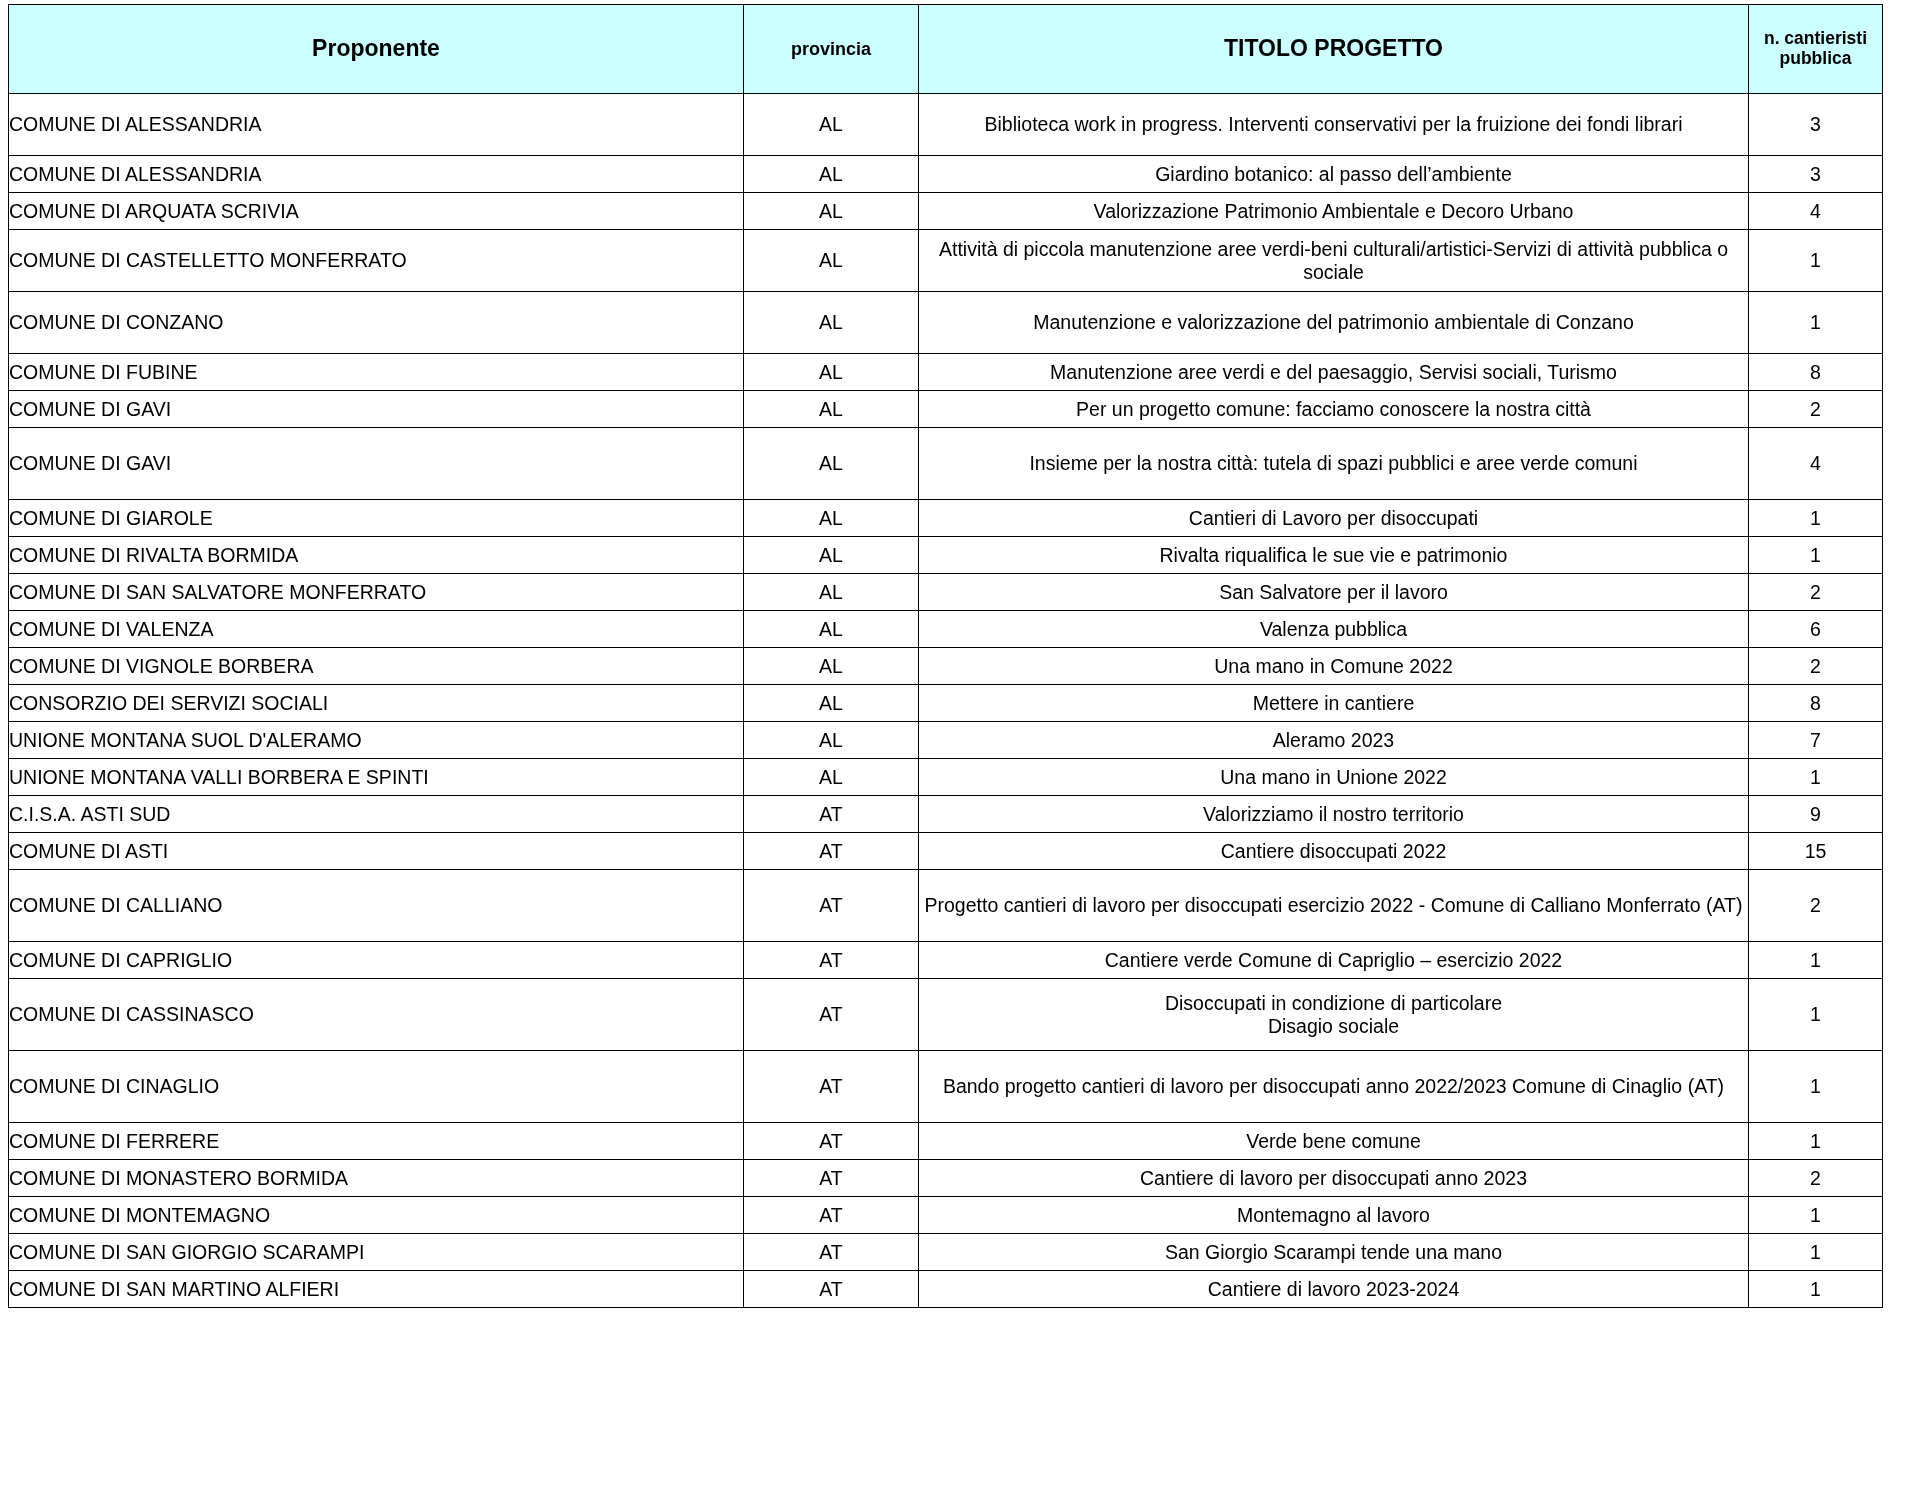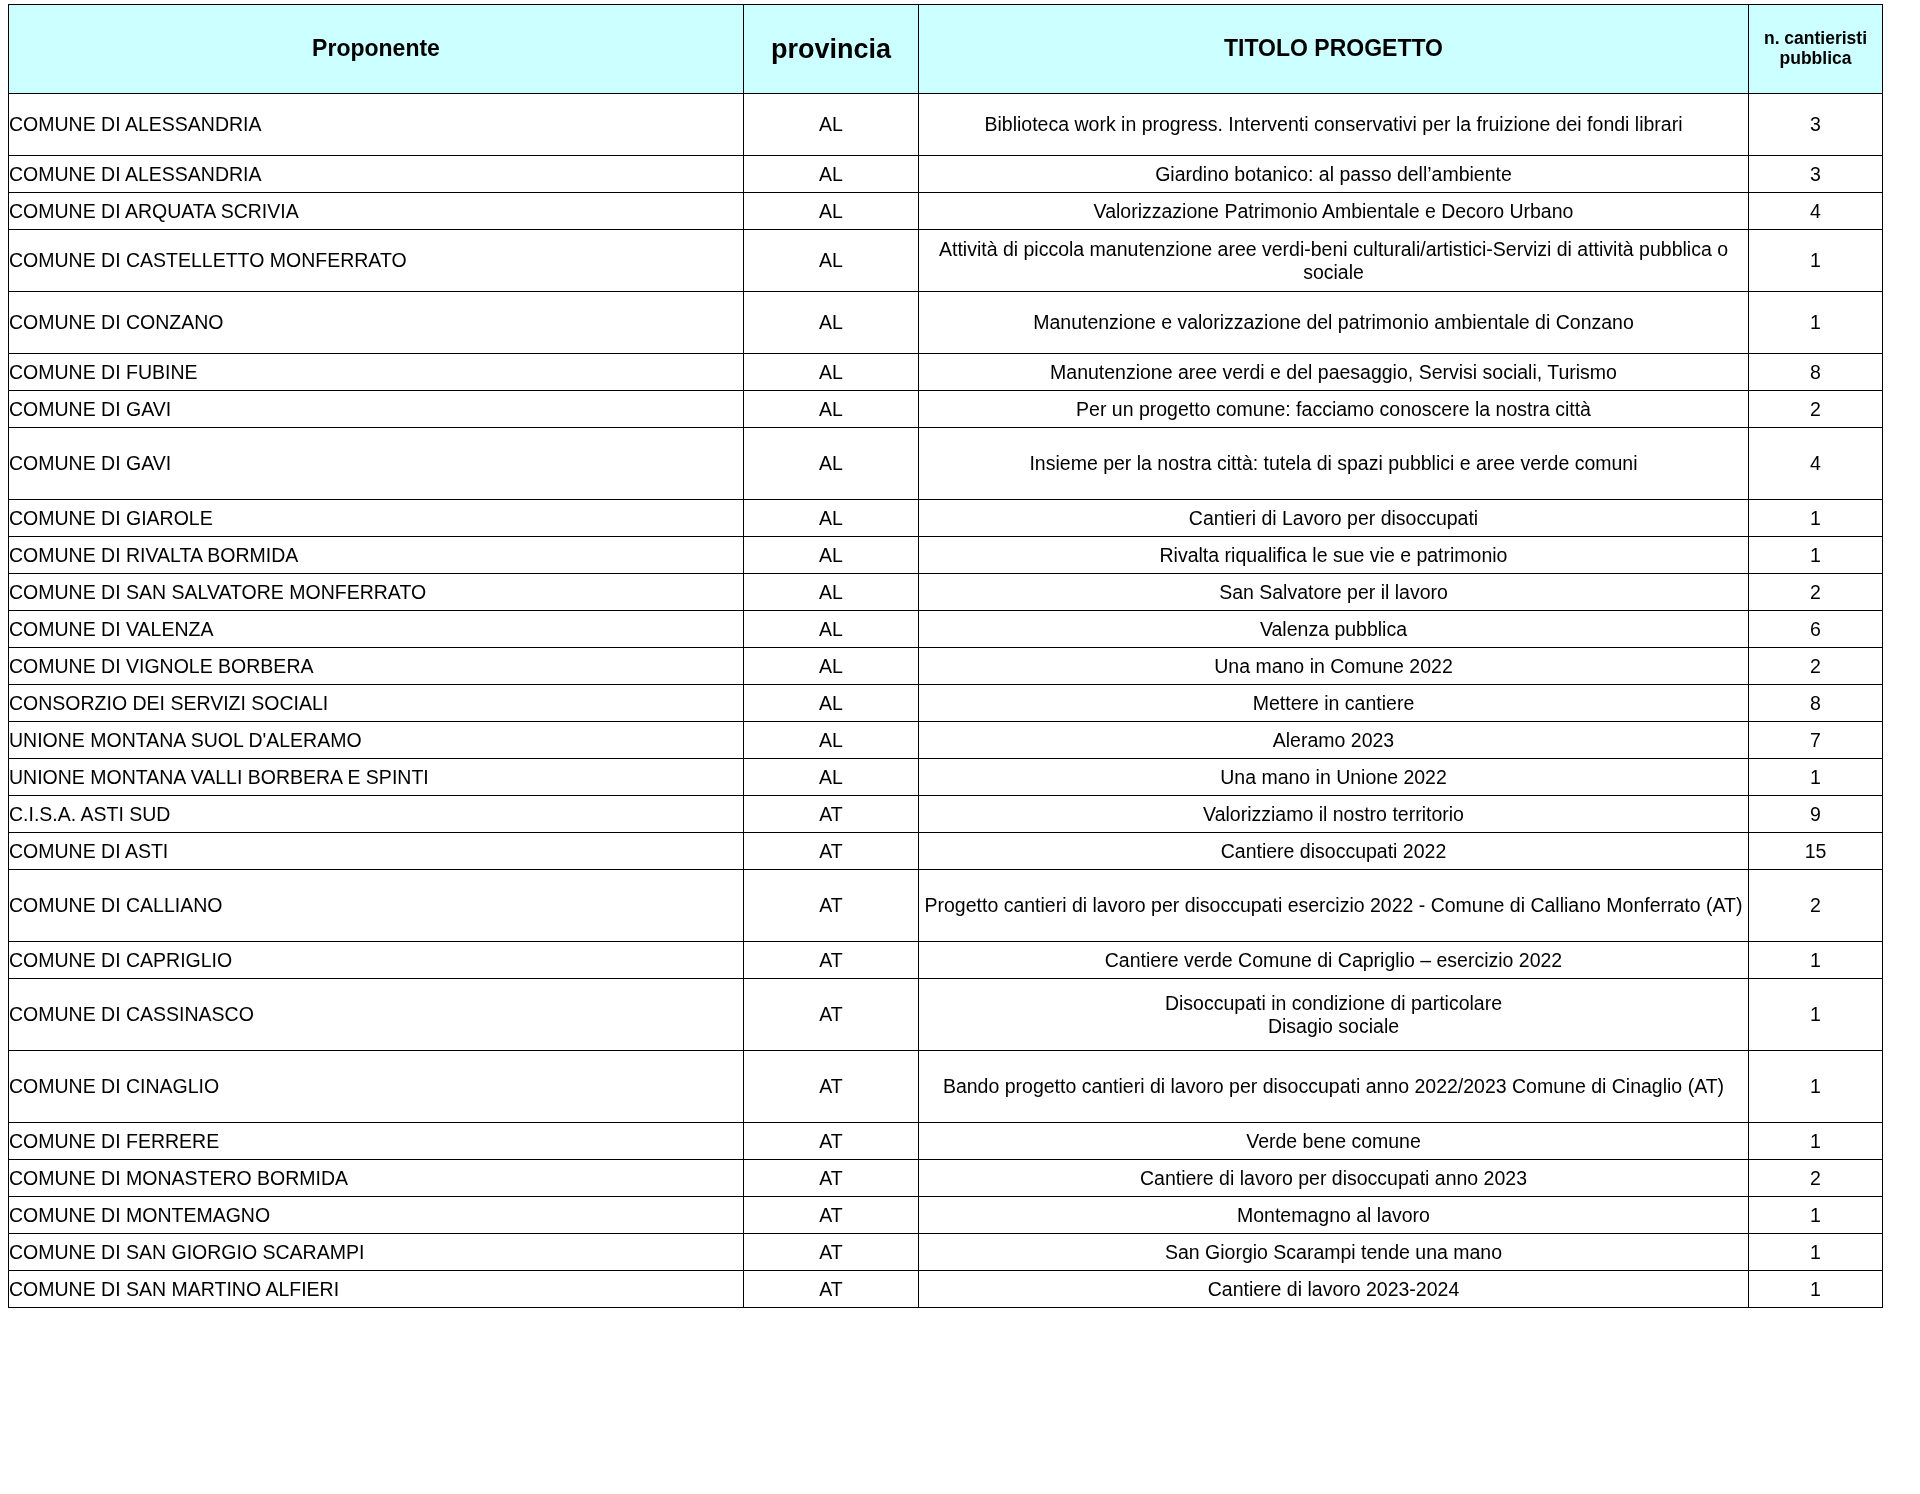--- a/index.html
+++ b/index.html
@@ -36,21 +36,21 @@
   }
   thead th {
     background: #ccffff;
     font-weight: bold;
     text-align: center;
     height: 88px;
     padding: 2px 6px;
     line-height: 1.12;
   }
   thead th.h-proponente { font-size: 23px; }
-  thead th.h-provincia  { font-size: 27px; }
+  thead th.h-provincia  { font-size: 18px; }
   thead th.h-titolo     { font-size: 23px; }
   thead th.h-cantieri   { font-size: 17.5px; }
 
   tbody td {
     line-height: 1.18;
   }
   td.proponente {
     text-align: left;
     padding: 3px 2px 3px 5px;
     white-space: nowrap;

